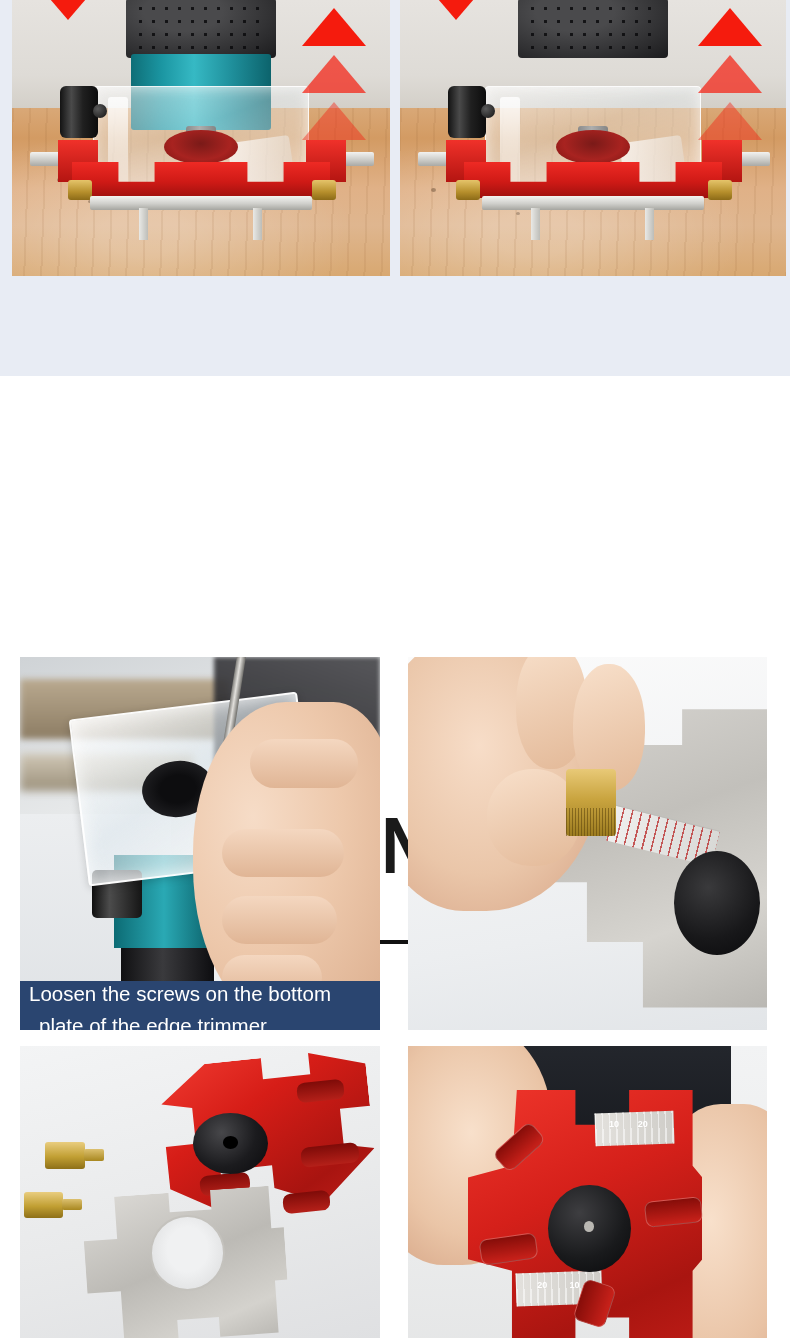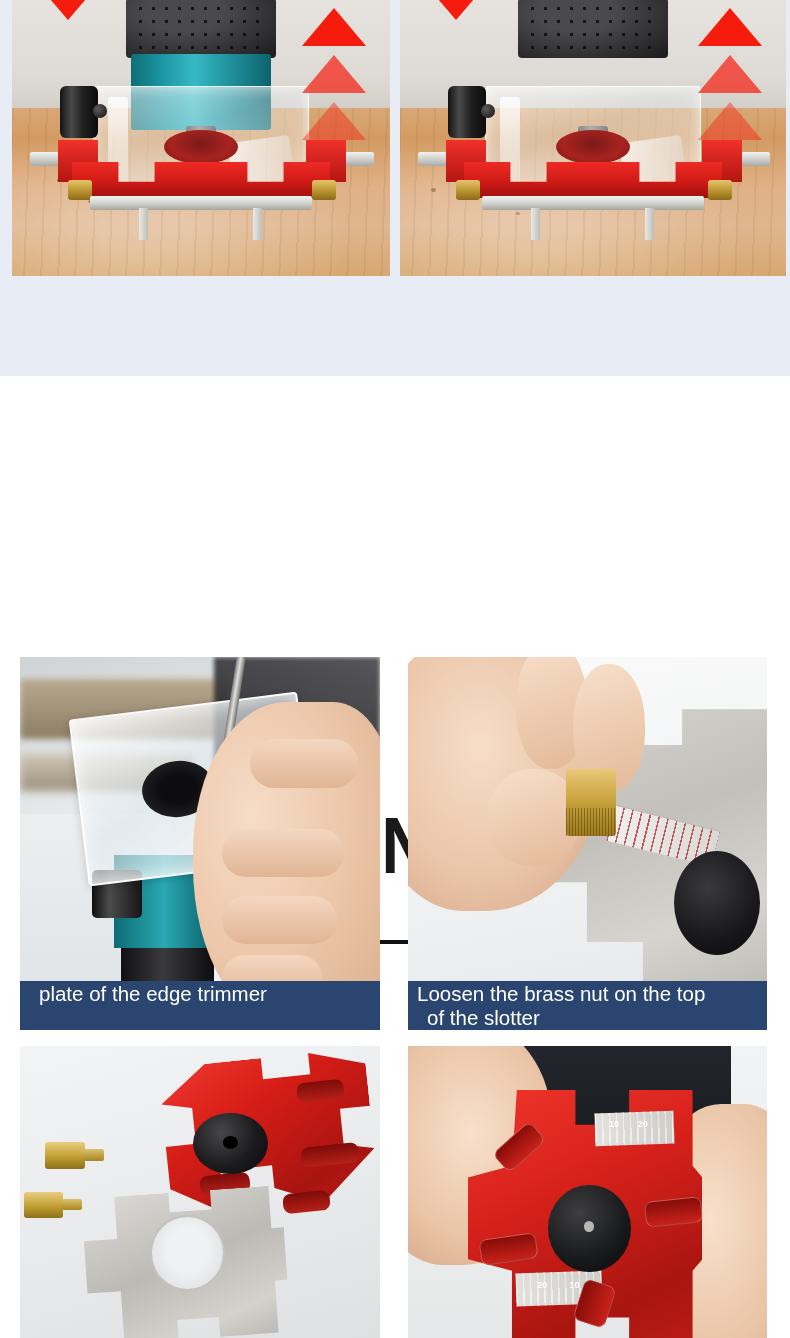--- a/index.html
+++ b/index.html
@@ -175,21 +175,21 @@
   .step-card.c4 { left: 408px; top: 389px; width: 359px; height: 365px; }
 
   .photo { position: absolute; left: 0; top: 0; width: 100%; height: 100%; overflow: hidden; }
 
   .caption {
     position: absolute; left: 0; bottom: 0; width: 100%; height: 49px;
     background: #2a4570; color: #fff;
     font-size: 20.5px; line-height: 24px; font-weight: 400;
     padding: 1px 8px 0 9px;
   }
-  .caption .l2 { display: block; padding-left: 10px; }
+  .caption .l2 { display: block; padding-left: 10px; margin-top: 8px; }
 
   
   .p1-bg { position: absolute; inset: 0; background: linear-gradient(160deg,#cfd3d6 0%, #e7e9ea 35%, #f2f3f4 100%); }
   .p1-shelf { position:absolute; left:0; top:6%; width: 58%; height: 16%;
     background: linear-gradient(180deg,#b9a98f,#8d7d64); filter: blur(3px); }
   .p1-shelf2 { position:absolute; left:0; top:26%; width: 48%; height: 10%;
     background: linear-gradient(180deg,#cfc6b4,#9c917c); filter: blur(4px); }
   .p1-dark { position:absolute; right:0; top:0; width: 46%; height: 34%;
     background: linear-gradient(200deg,#4b4b4f,#1d1d20); filter: blur(2px); opacity:.92; }
   .p1-table { position:absolute; left:0; bottom:0; width: 42%; height: 58%;
@@ -460,41 +460,38 @@
         <div class="p1-plate"></div>
         <div class="p1-plate-hole"></div>
         <div class="p1-driver"></div>
         <div class="p1-hand"></div>
         <div class="p1-finger" style="right:6%;top:22%;width:30%;height:13%;"></div>
         <div class="p1-finger" style="right:10%;top:46%;width:34%;height:13%;"></div>
         <div class="p1-finger" style="right:12%;top:64%;width:32%;height:13%;"></div>
         <div class="p1-finger" style="right:16%;top:80%;width:28%;height:12%;"></div>
       </div>
       <figcaption class="caption">
+        <span>Loosen the screws on the bottom</span>
         <span class="l2">plate of the edge trimmer</span>
       </figcaption>
     </figure>
 
     <figure class="step-card c2">
       <div class="photo">
         <div class="p2-bg"></div>
         <div class="p2-red-edge"></div>
         <div class="p2-plate"></div>
         <div class="p2-scale"></div>
         <div class="p2-black-disc"></div>
         <div class="p2-hand"></div>
         <div class="p2-finger" style="left:30%;top:-4%;width:20%;height:34%;"></div>
         <div class="p2-finger" style="left:46%;top:2%;width:20%;height:34%;"></div>
         <div class="p2-finger" style="left:22%;top:30%;width:26%;height:26%;"></div>
         <div class="p2-brass"></div>
       </div>
-      <figcaption class="caption">
-        <span>Loosen the brass nut on the top</span>
-        <span class="l2">of the slotter</span>
-      </figcaption>
     </figure>
 
     <figure class="step-card c3">
       <div class="photo">
         <div class="p3-bg"></div>
         <div class="p3-red"></div>
         <div class="p3-slot" style="right:10%;top:12%;width:13%;height:7%;transform:rotate(-6deg);"></div>
         <div class="p3-slot" style="right:6%;top:34%;width:16%;height:7%;transform:rotate(-6deg);"></div>
         <div class="p3-slot" style="right:36%;top:44%;width:14%;height:7%;transform:rotate(-6deg);"></div>
         <div class="p3-slot" style="right:14%;top:50%;width:13%;height:7%;transform:rotate(-6deg);"></div>

